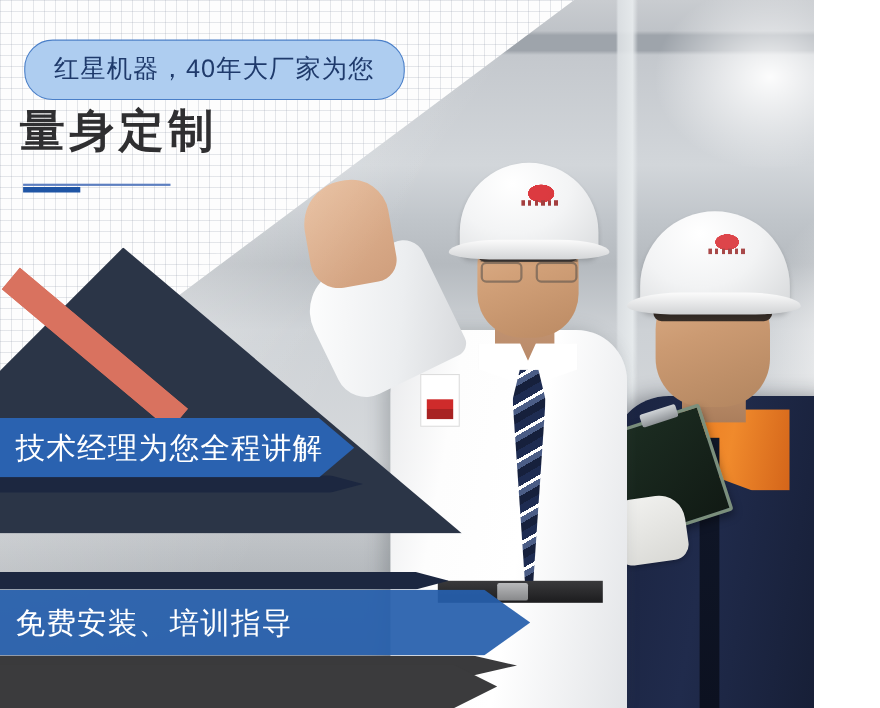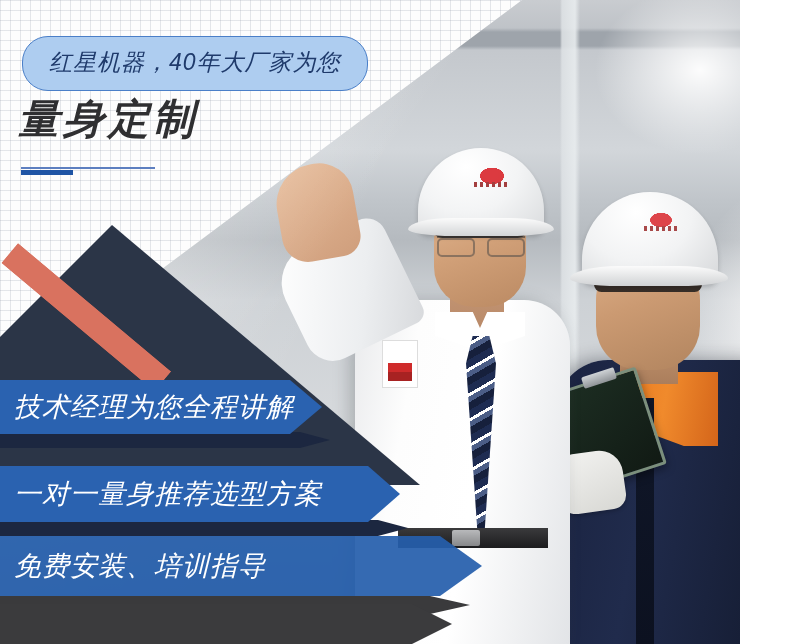--- a/index.html
+++ b/index.html
@@ -3,21 +3,20 @@
 <meta charset="utf-8">
 <style>
   html,body{margin:0;padding:0;background:#fff;}
   body{font-family:"Liberation Sans","DejaVu Sans",sans-serif;}
 
   #banner{
     position:relative;
     width:740px;height:644px;
     overflow:hidden;
     background:#0ea5e9;
-    font-style:italic;
   }
 
   
   #photo{
     position:absolute;inset:0;
     background:
       
       radial-gradient(ellipse 150px 120px at 700px 70px, rgba(255,255,255,.95) 0%, rgba(255,255,255,0) 70%),
       radial-gradient(ellipse 120px 200px at 770px 330px, rgba(250,250,250,.8) 0%, rgba(250,250,250,0) 70%),
       
@@ -360,23 +359,20 @@
   <div id="headline">量身定制</div>
   <div id="rule-thin"></div>
   <div id="rule-thick"></div>
 
   <div class="bar-shadow" id="bar1-shadow"></div>
   <div class="bar" id="bar1">
     <span>技术经理为您全程讲解</span>
   </div>
 
   <div class="bar-shadow" id="bar2-shadow"></div>
-  <div class="bar" id="bar2">
-    <span>一对一量身推荐选型方案</span>
-  </div>
 
   <div class="bar-shadow" id="bar3-shadow"></div>
   <div class="bar" id="bar3">
     <span>免费安装、培训指导</span>
   </div>
 
   <div id="bottom-gray"></div>
 
 </div>
 

